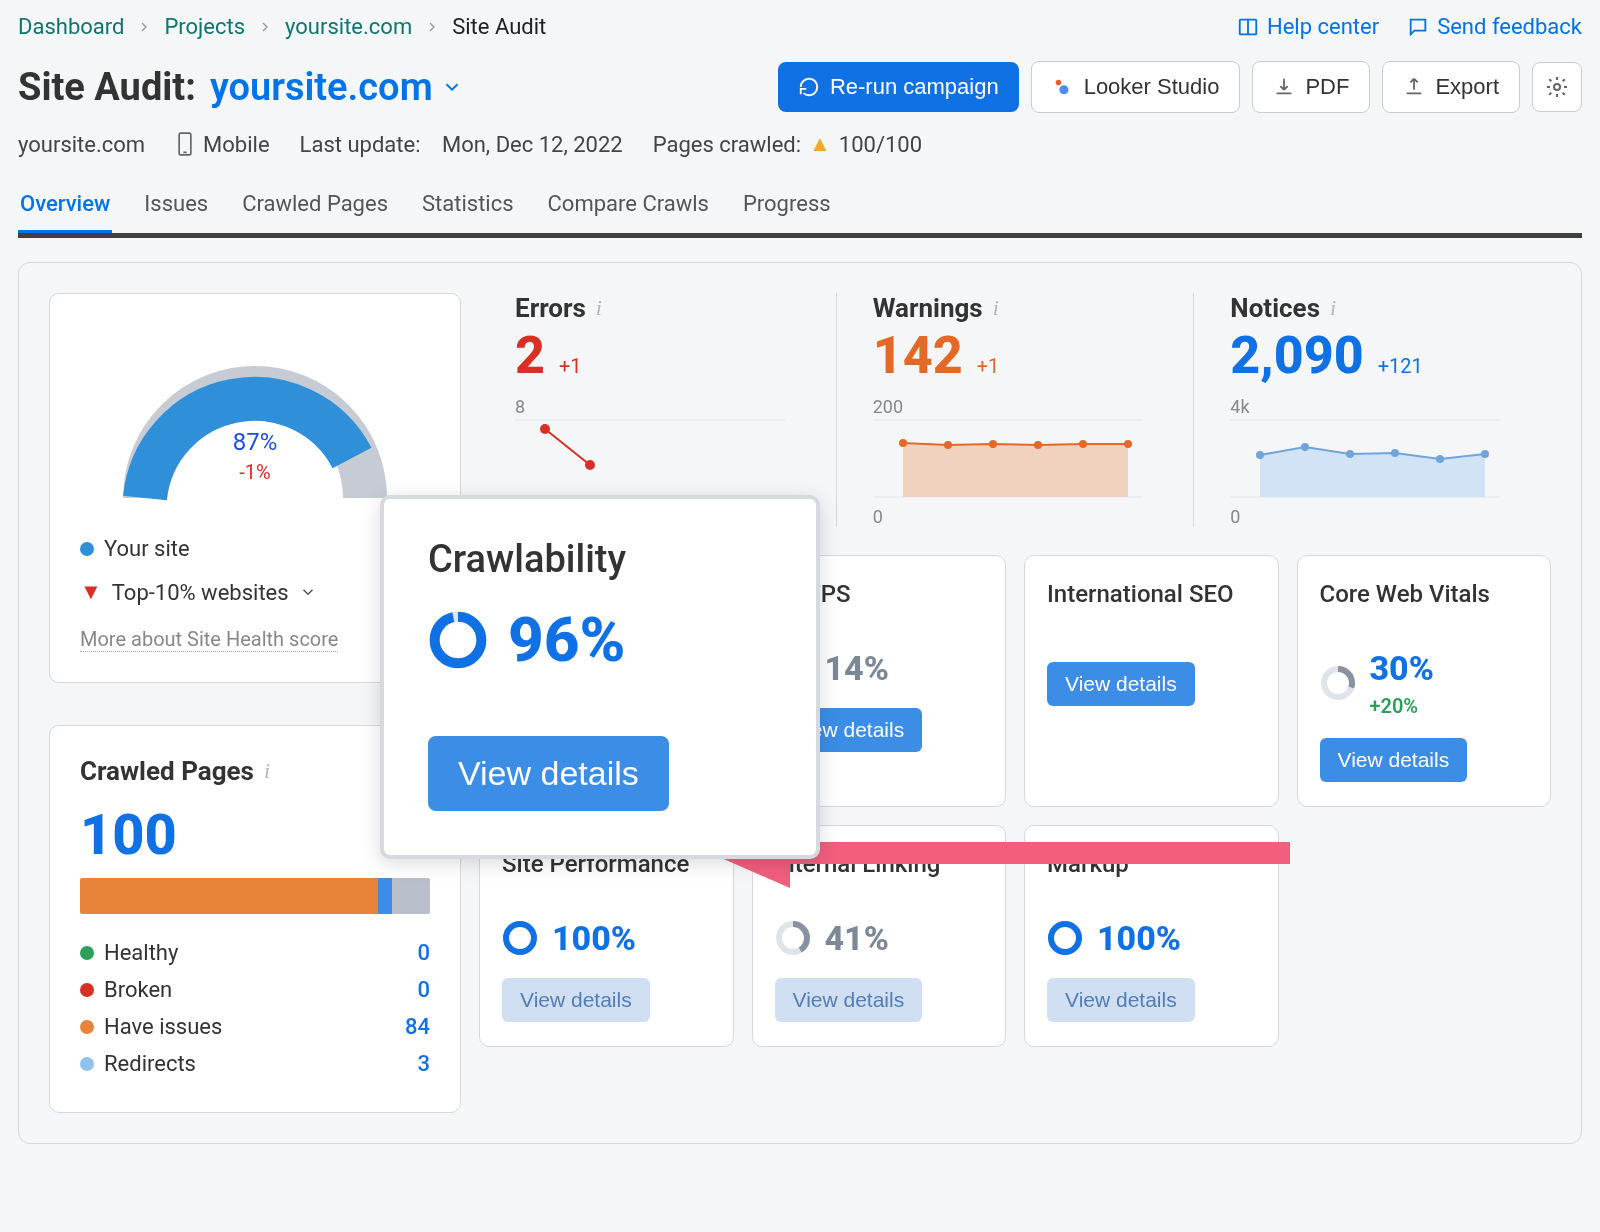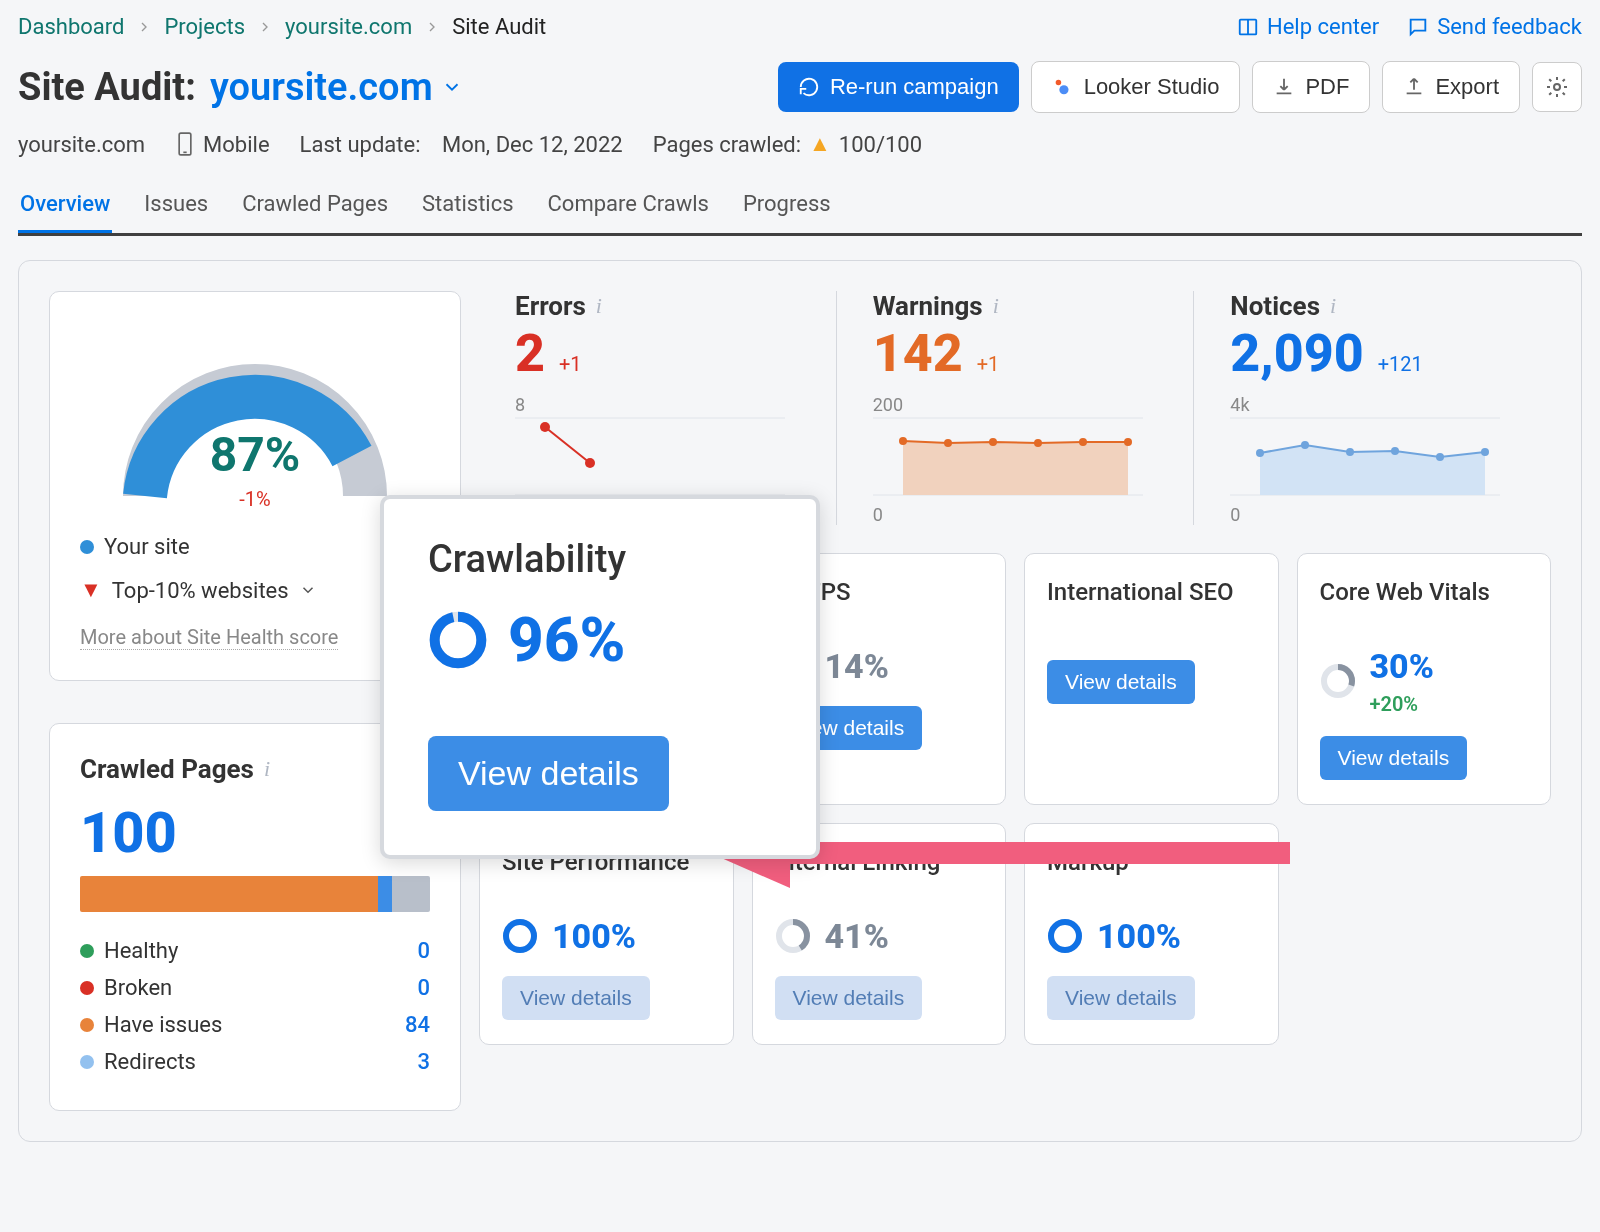--- a/index.html
+++ b/index.html
@@ -32,34 +32,34 @@
 .btn { display: inline-flex; align-items:center; gap: 10px; padding: 12px 20px; border-radius: 8px; font-size: 22px; cursor:pointer; border:1px solid #ccc; background:#fff; color:#333; }
 .btn.primary { background:#1071e5; color:#fff; border:none; }
 .btn svg { width:22px; height:22px; }
 .iconbtn { width:50px; height:50px; border:1px solid #ccc; border-radius:8px; display:flex; align-items:center; justify-content:center; background:#fff; cursor:pointer; }
 .iconbtn svg { width:24px; height:24px; stroke:#666; fill:none; stroke-width:2; }
 
 .metarow { display:flex; gap:30px; align-items:center; font-size:22px; color:#444; margin-top:18px; }
 .metarow .metaitem { display:flex; align-items:center; gap:8px; }
 .warn-tri { color:#f5a623; font-size:22px; }
 
-.tabs { display:flex; gap:30px; margin-top:28px; border-bottom:3px solid #404040; font-size:22px; }
+.tabs { display:flex; gap:30px; margin-top:28px; border-bottom:5px solid #404040; font-size:22px; }
 .tab { padding: 6px 2px 14px; color:#555; cursor:pointer; }
 .tab.active { color:#0073e6; border-bottom:3px solid #0073e6; font-weight:500; }
 
 .panel { background:transparent; border:1px solid #d5d8de; border-radius:12px; margin-top:24px; padding:30px; }
 .overview { display:flex; gap:18px; }
 .leftcol { width:412px; display:flex; flex-direction:column; gap:42px; }
 .rightcol { flex:1; display:flex; flex-direction:column; gap:28px; }
 
 .card { background:#fff; border:1px solid #d5d8de; border-radius:10px; padding:30px; }
 .card h3 { font-size:26px; font-weight:700; margin-bottom:16px; }
 .gauge-wrap { display:flex; justify-content:center; margin:14px 0 10px; position:relative; }
 .gauge-center { position:absolute; top:90px; width:100%; text-align:center; }
-.gauge-center .pct { font-size:48px; font-weight:700; color:#0f766e; }
+.gauge-center .pct { font-size:24px; font-weight:400; color:#1d4ed8; }
 .gauge-center .delta { color:#d93025; font-size:20px; margin-top:4px; }
 .legend-row { display:flex; align-items:center; gap:10px; font-size:22px; margin-top:18px; }
 .dot { width:14px; height:14px; border-radius:50%; display:inline-block; }
 .top10 { display:flex; align-items:center; gap:10px; font-size:22px; margin-top:18px; }
 .top10 .tri { color:#d93025; }
 .more-link { margin-top:22px; color:#888; font-size:20px; border-bottom:1px dotted #aaa; display:inline-block; cursor:pointer; }
 
 .metrics { display:flex; gap:0; }
 .metric { flex:1; padding:0 36px; }
 .metric + .metric { border-left:1px solid #d5d8de; }

